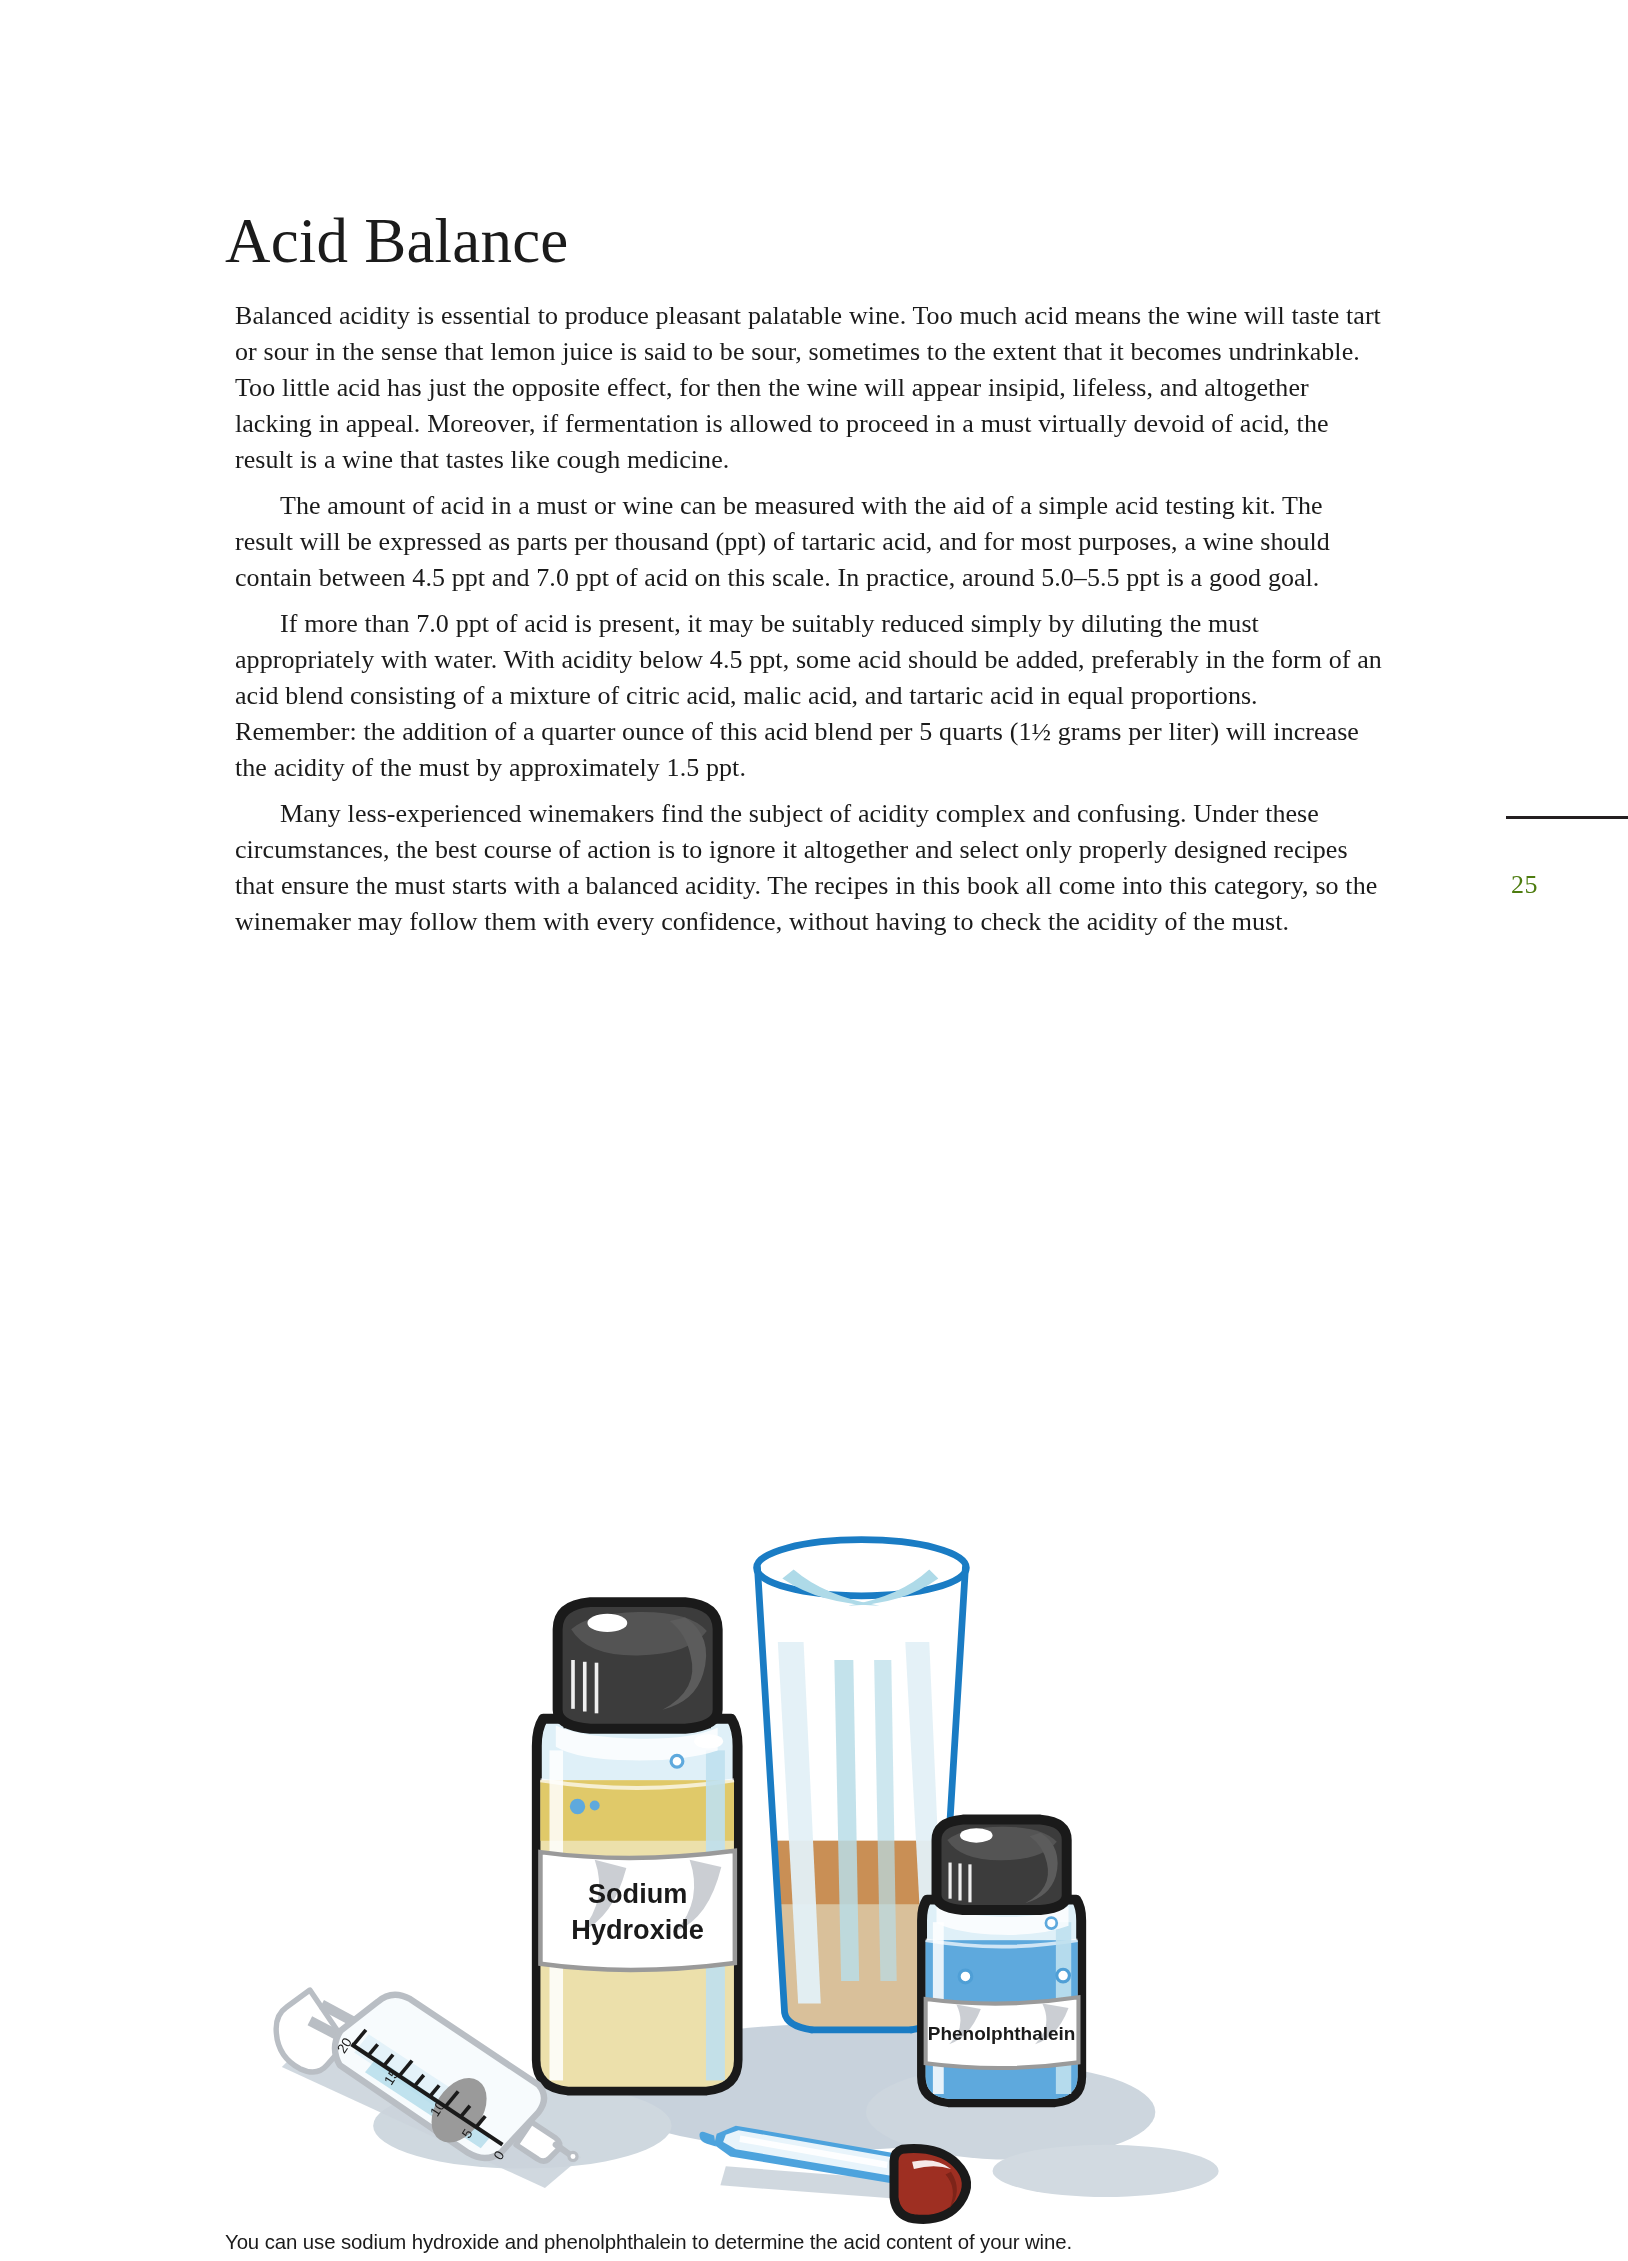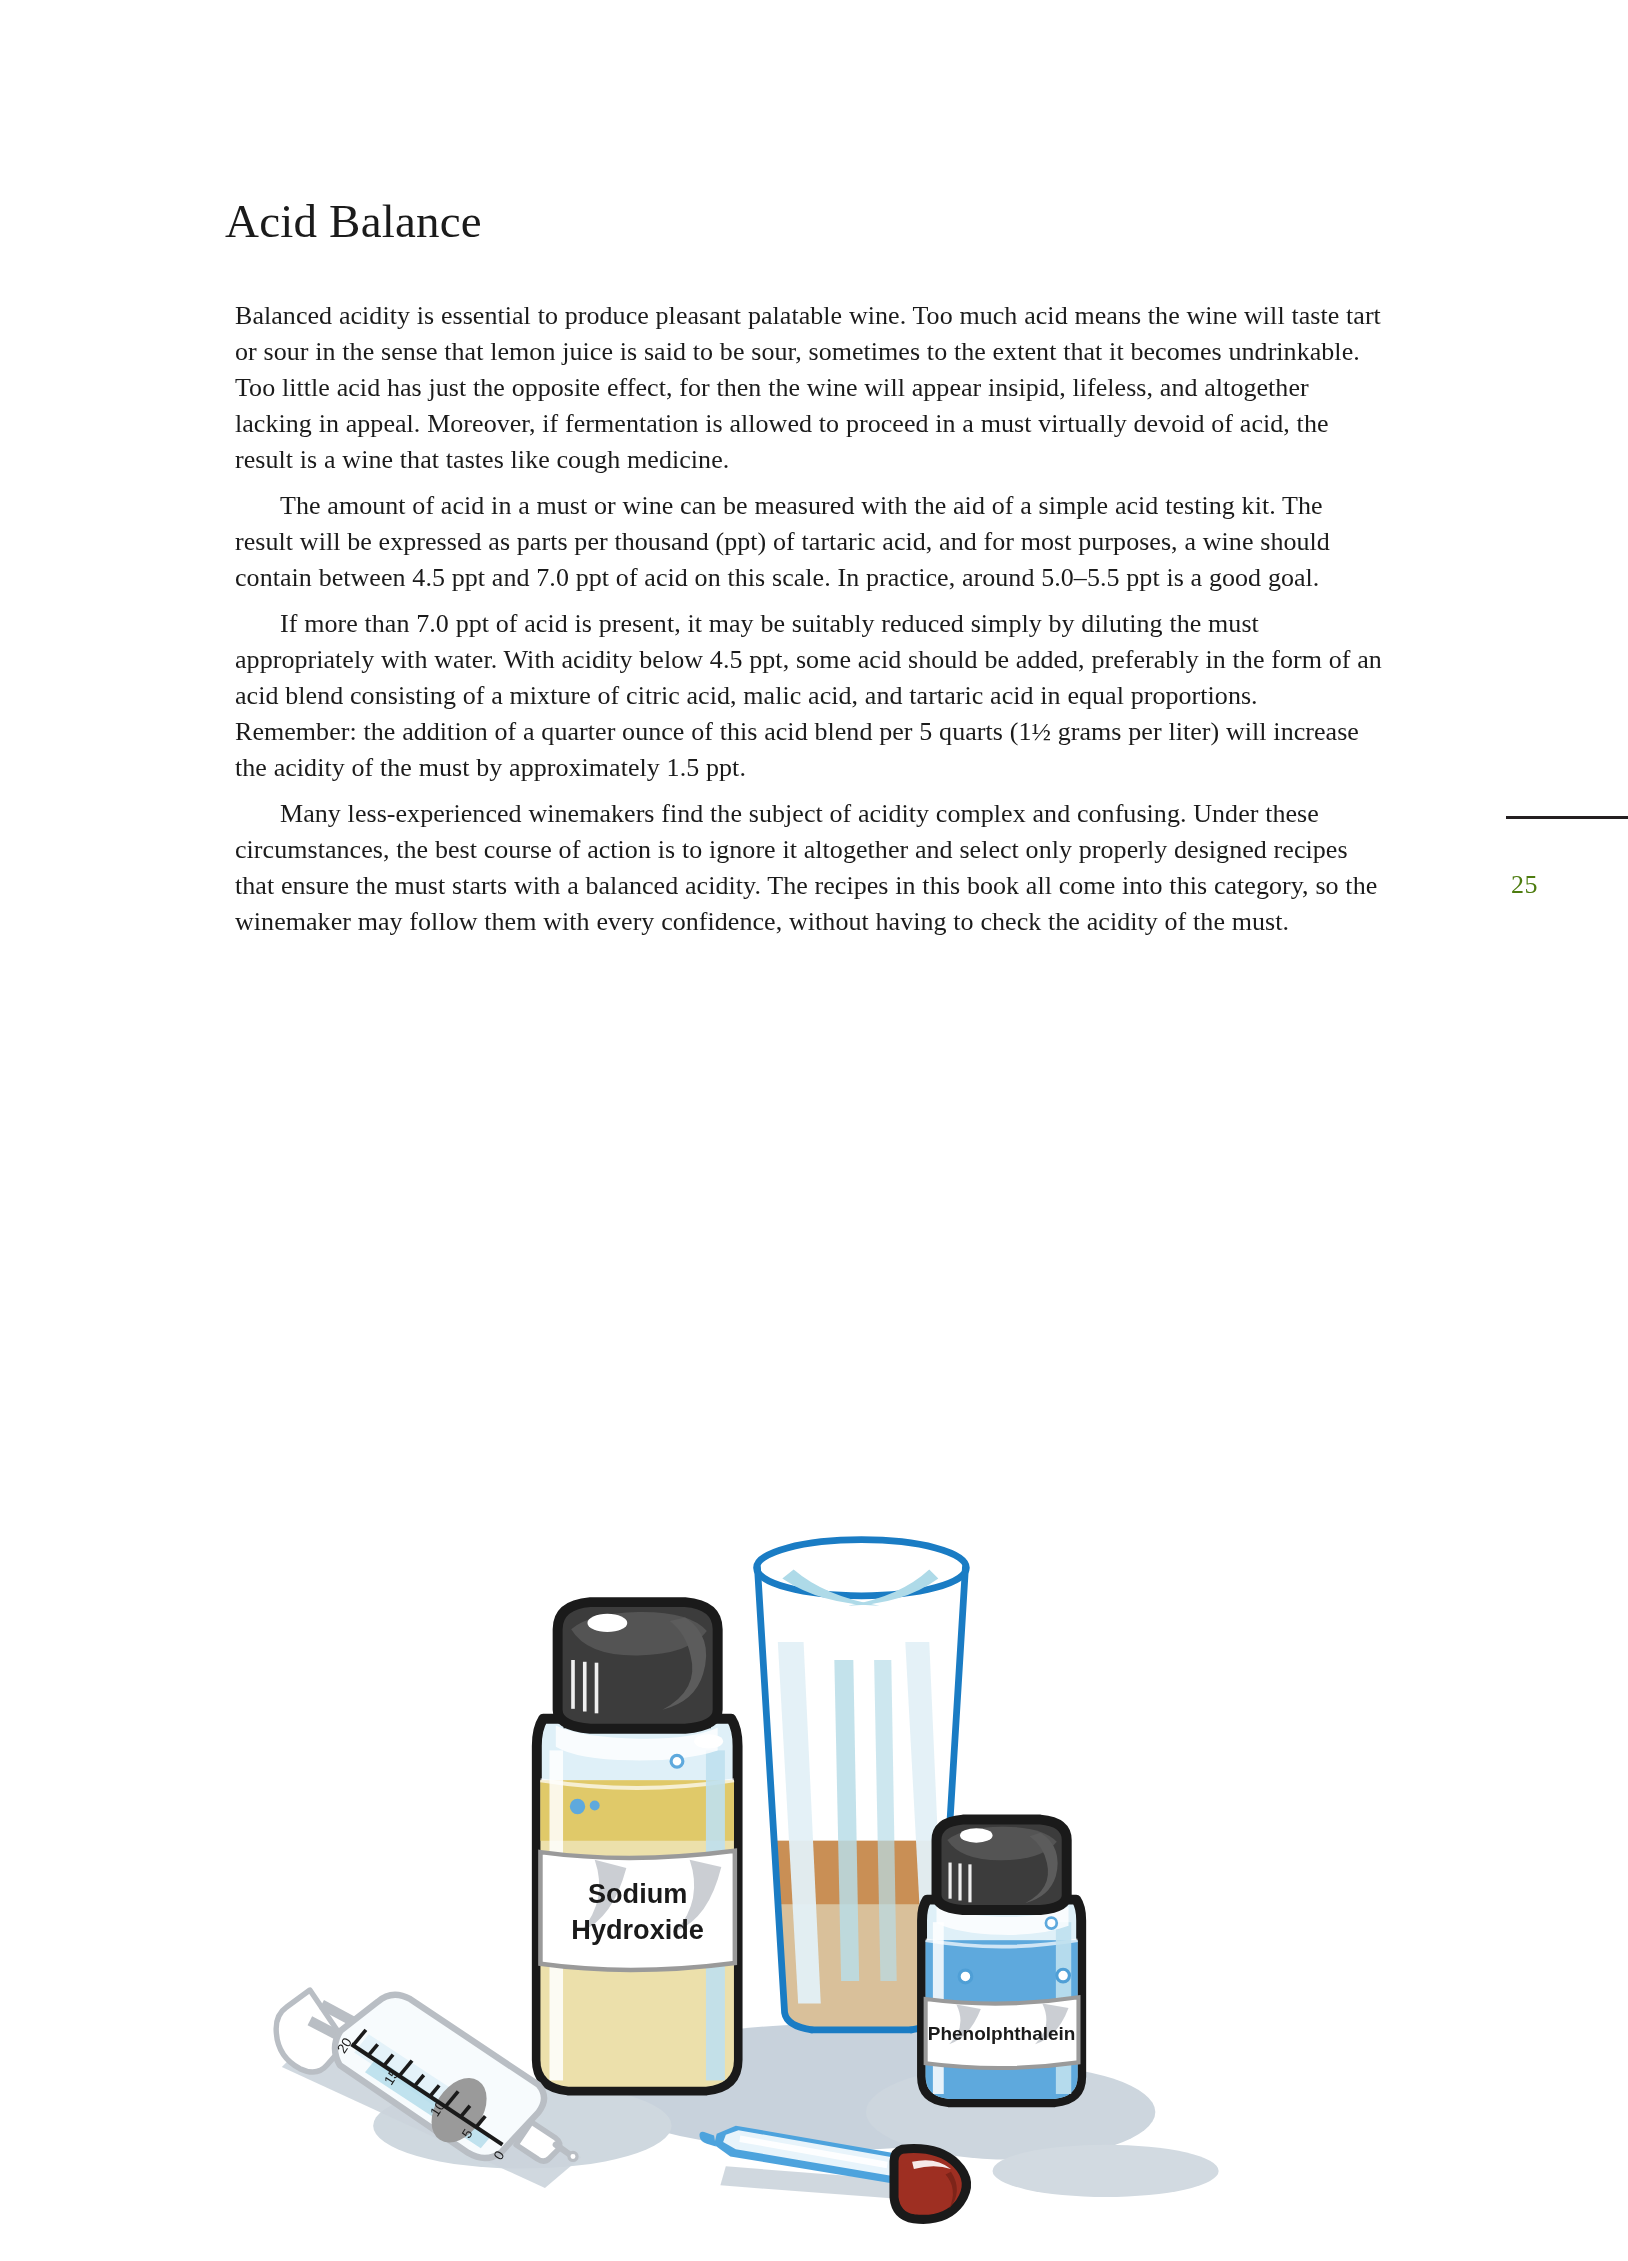--- a/index.html
+++ b/index.html
@@ -20,21 +20,21 @@
   .page {
     position: absolute;
     inset: 0;
   }
 
   
   .page-title {
     position: absolute;
     left: 225px;
     top: 166px;
-    font-size: 47px;
+    font-size: 63px;
     font-weight: 400;
     letter-spacing: 0.2px;
     color: #1b1b1b;
     line-height: 1.05;
     white-space: nowrap;
     text-align: right;
   }
 
   
   .body-col {
@@ -278,15 +278,16 @@
         <path d="M1064 1352 L1042 1344 Q1030 1342 1032 1354 Q1034 1366 1048 1370 L1068 1376 Z" fill="#4da3dd"></path>
 
         <path d="M1480 1382 Q1560 1374 1600 1414 Q1640 1454 1608 1500 Q1576 1544 1506 1536 Q1466 1530 1462 1488 L1462 1408 Q1462 1388 1480 1382 Z" fill="#9e2f22" stroke="#1a1a1a" stroke-width="20" stroke-linejoin="round"></path>
         <path d="M1502 1410 Q1554 1398 1588 1426 Q1552 1414 1506 1426 Z" fill="#ffffff" opacity="0.9"></path>
         <path d="M1588 1432 Q1616 1476 1584 1514 Q1604 1470 1576 1438 Z" fill="#7d2419"></path>
       </g>
 
     </svg>
   </div>
 
+  <div class="figure-caption">You can use sodium hydroxide and phenolphthalein to determine the acid content of your wine.</div>
 
 </div>
 
 
 </body></html>

